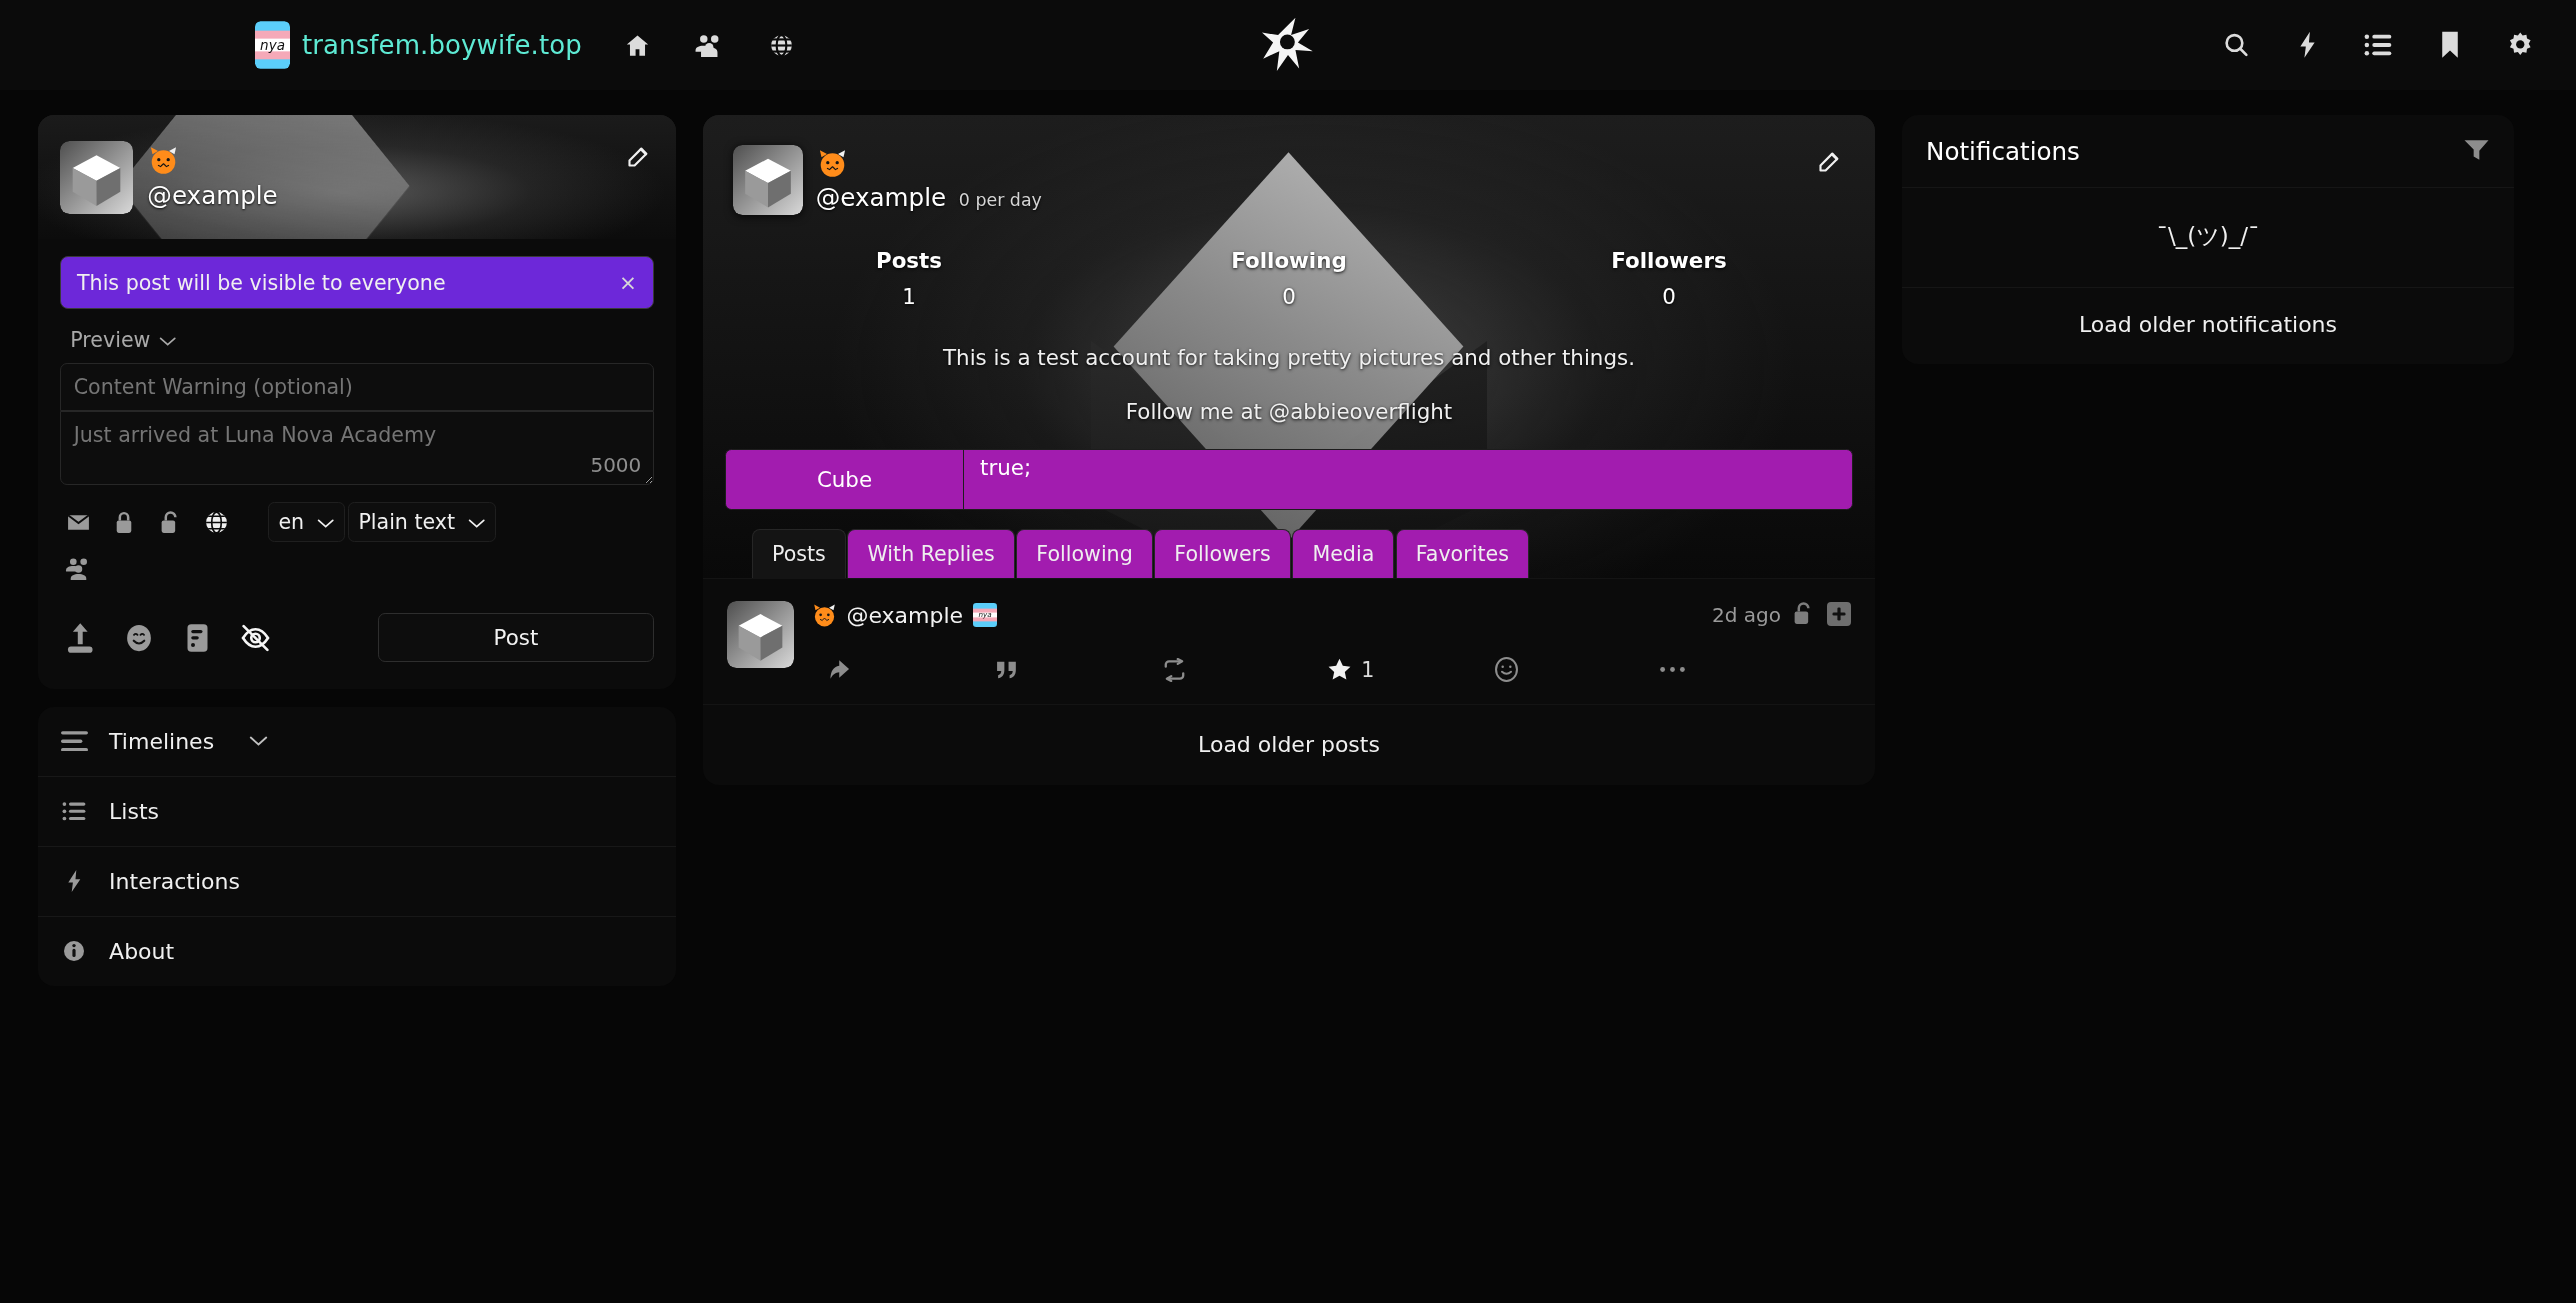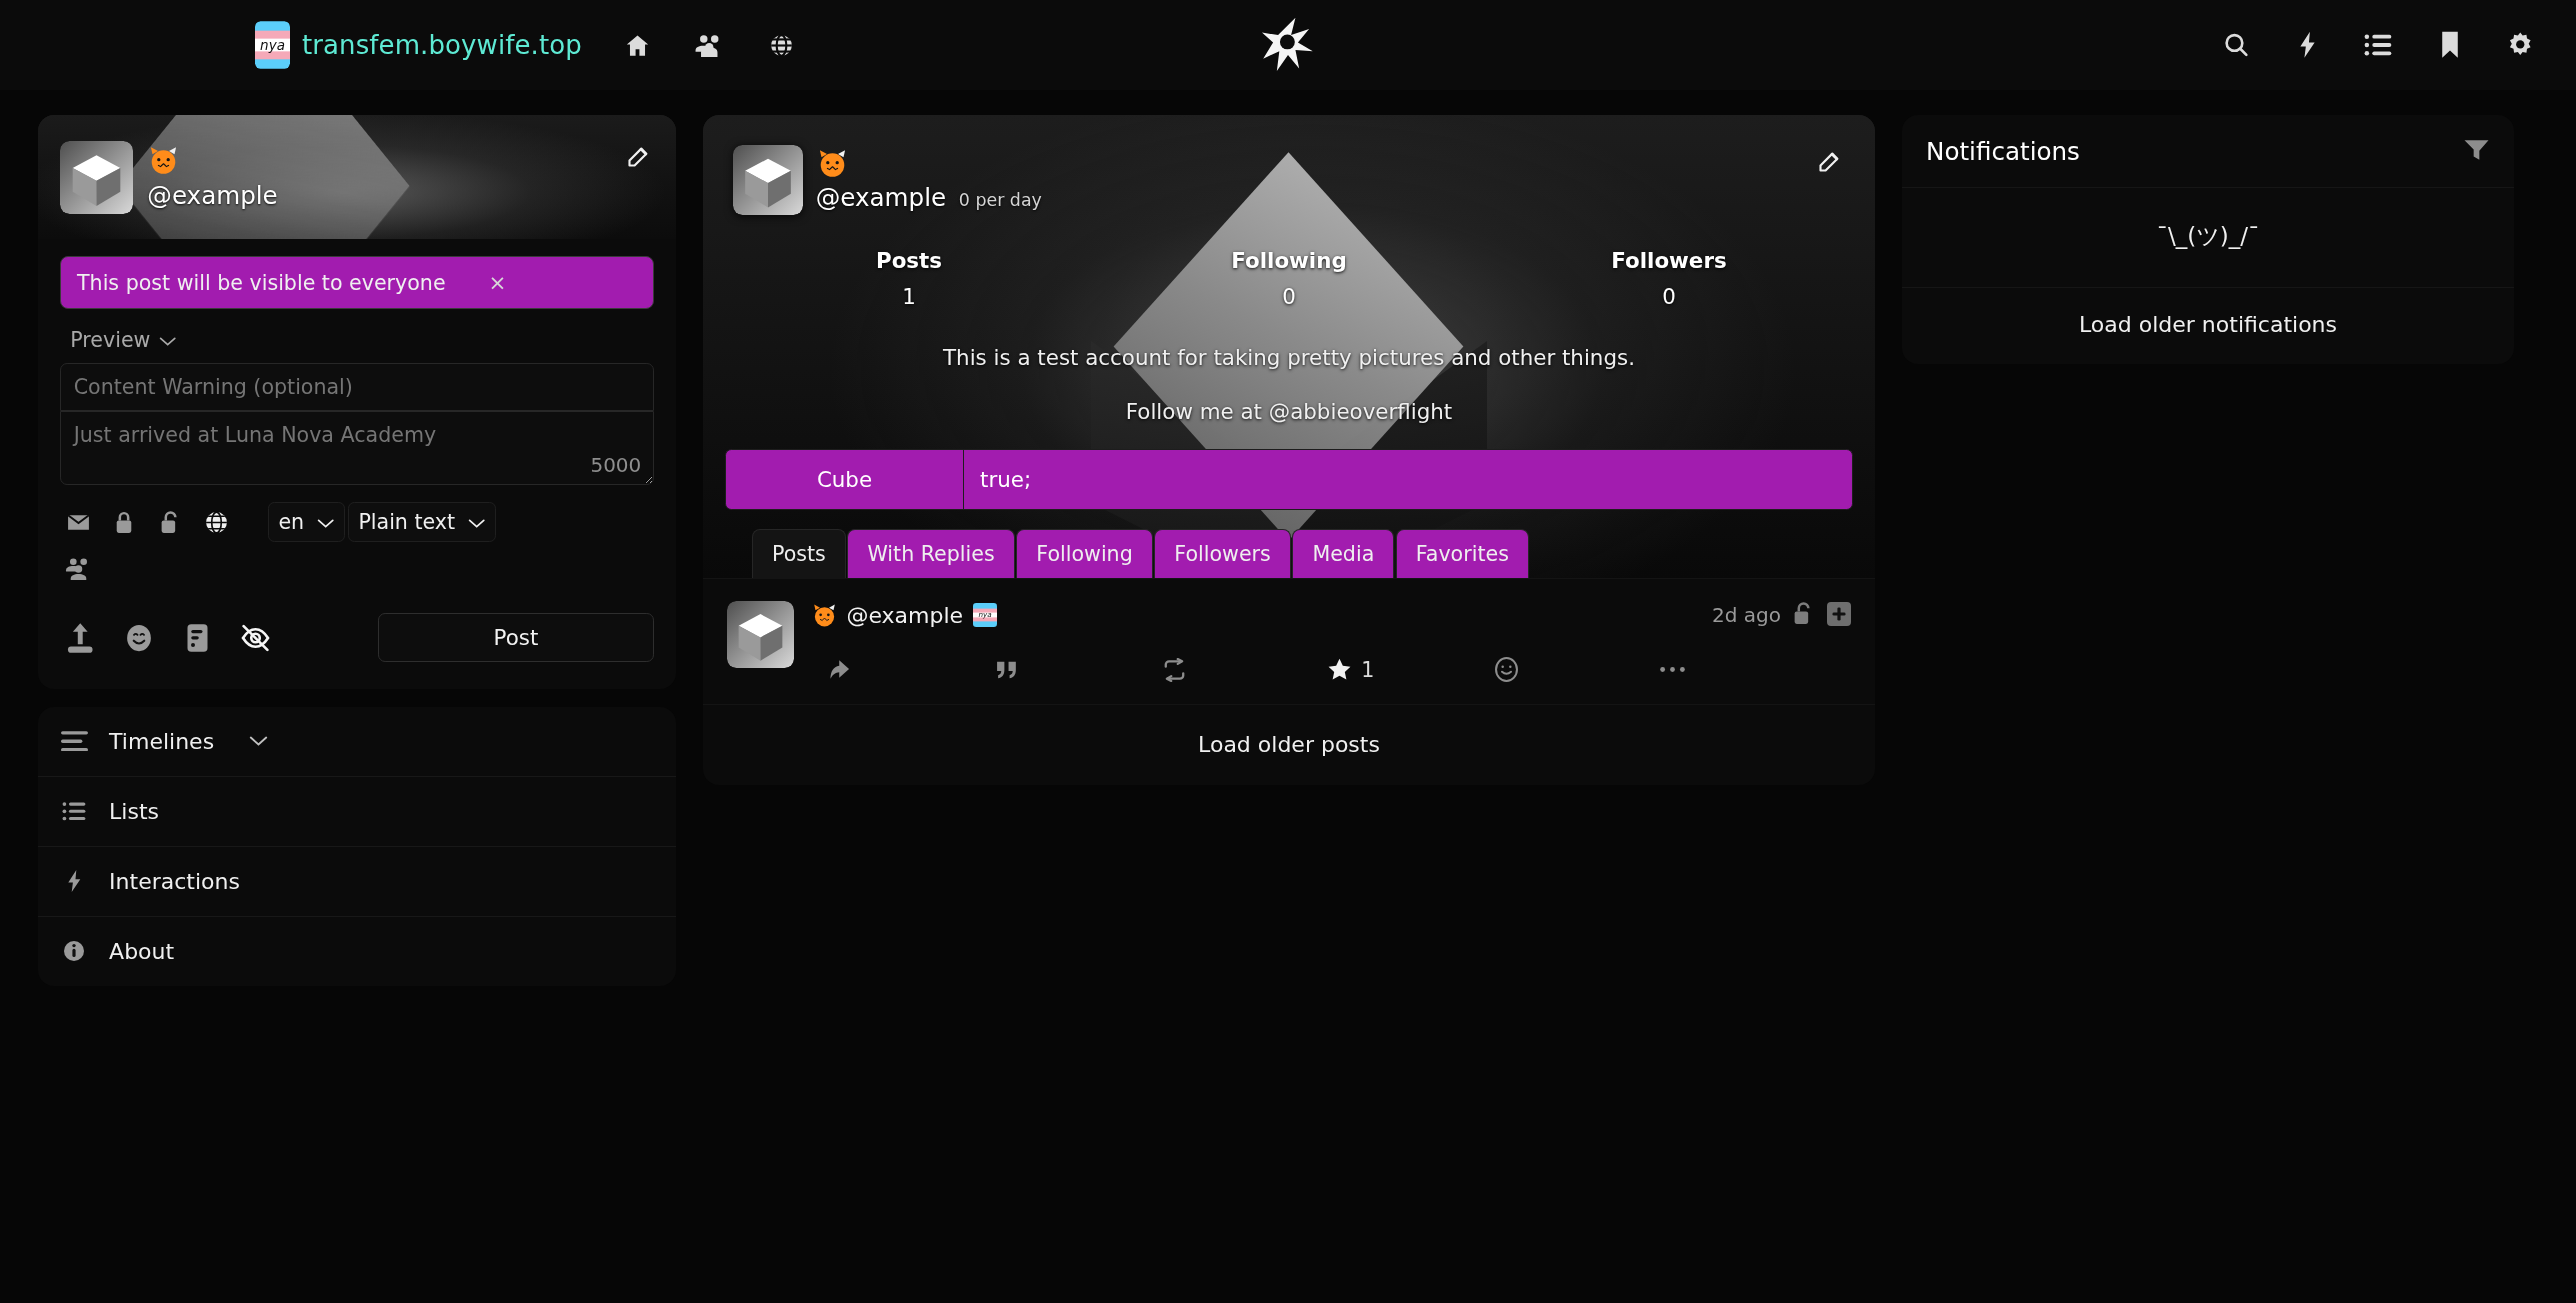--- a/index.html
+++ b/index.html
@@ -119,23 +119,23 @@
     width: 32px; height: 32px;
     display: flex; align-items: center; justify-content: center;
     cursor: pointer;
   }
 
   
   .composer { padding: 17.4px 22px 27px 22px; }
   .vis-banner {
     border: 0.8px solid #3a3a3a;
     border-radius: 8px;
-    background: #a21caf;
+    background: #6d28d9;
     padding: 13.5px 16px;
-    display: flex; align-items: center; justify-content: flex-start;
+    display: flex; align-items: center; justify-content: space-between;
     font-size: 20.6px;
     color: #f0f0f0;
     margin-bottom: 12.7px;
     gap: 43px;
   }
   .vis-close { color: #d8d8d8; font-size: 21.4px; cursor: pointer; line-height: 1; }
   .preview-row {
     display: flex; align-items: center; gap: 8.7px;
     font-size: 20.6px; color: #a9a9a9;
     padding: 6.3px 1.6px 11px 10.3px;
@@ -311,21 +311,21 @@
   .field-name {
     width: 238px; flex: 0 0 238px;
     border-right: 0.8px solid #1d1d1d;
     padding: 17.4px 12.7px;
     text-align: center;
     font-size: 21.4px;
     color: #fff;
   }
   .field-value {
     flex: 1 1 auto;
-    padding: 17px 16px;
+    padding: 5px 16px;
     font-size: 21.4px;
     color: #fff;
   }
 
   .tabs {
     position: relative;
     display: flex;
     margin-top: 19px;
     padding: 0 49px;
     gap: 1.6px;

